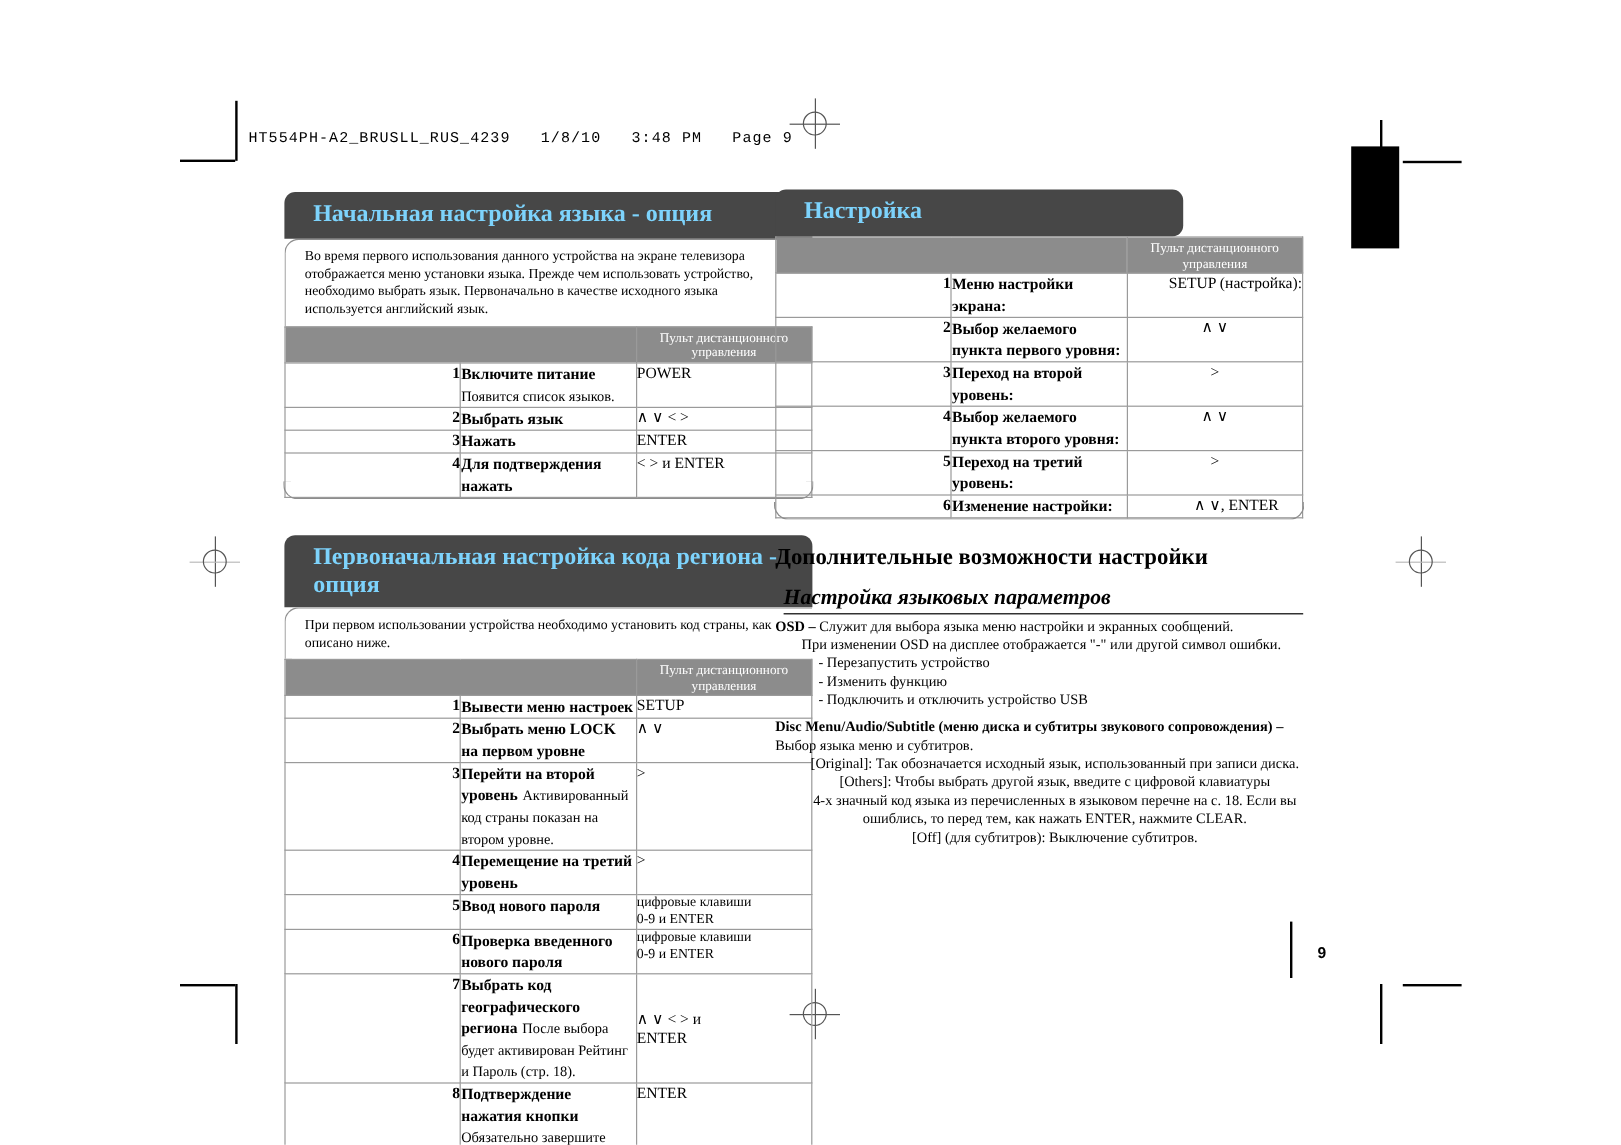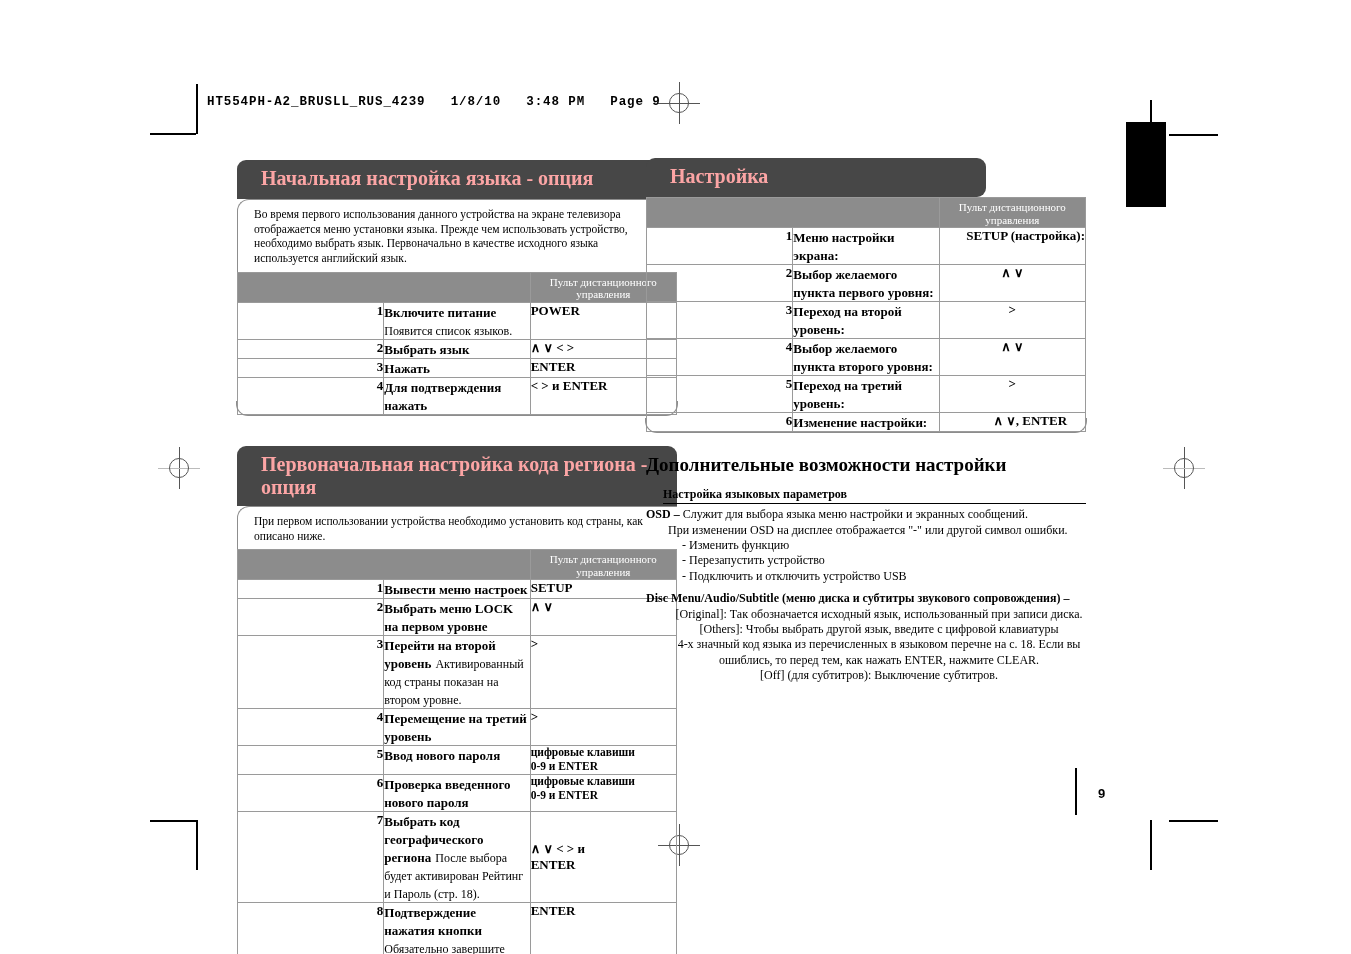--- a/index.html
+++ b/index.html
@@ -48,21 +48,21 @@
     color: #000;
   }
 
   
   .col-left  { position: absolute; left: 237px; top: 160px; width: 440px; }
   .col-right { position: absolute; left: 646px; top: 158px; width: 440px; }
 
   
   .banner {
     background: #474747;
-    color: #fca5a5;
+    color: #7dd3fc;
     font-family: "Liberation Serif", serif;
     font-weight: bold;
     font-size: 20px;
     line-height: 1.16;
     padding: 7px 10px 9px 24px;
     border-radius: 9px 9px 0 0;
     box-sizing: border-box;
   }
   .banner.short { border-radius: 9px 9px 9px 0; width: 340px; }
   .banner.tall  { padding-bottom: 7px; }
@@ -112,21 +112,21 @@
     padding: 3px 3px 3px 0;
     border-right: none;
   }
   td.c-desc {
     border-left: none;
     padding: 3px 6px 4px 7px;
   }
   td.c-key {
     width: 145px;
     padding: 3px 6px 4px 10px;
-    font-weight: bold;
+    font-weight: normal;
     font-size: 13px;
     vertical-align: bottom;
   }
   .d-title {
     font-weight: bold;
     font-size: 13px;
     line-height: 1.2;
   }
   .d-sub {
     font-weight: normal;
@@ -152,25 +152,26 @@
   
   h2.adv {
     font-family: "Liberation Serif", serif;
     font-weight: bold;
     font-size: 19px;
     margin: 22px 0 0 0;
     line-height: 1.2;
   }
   h3.sub {
     font-weight: bold;
-    font-size: 12px;
-    margin: 10px 0 0 17px;
+    font-size: 18px;
+    margin: 10px 0 0 7px;
     padding-bottom: 2px;
     border-bottom: 1px solid #000;
     line-height: 1.2;
+    font-style: italic;
   }
   p.body {
     font-size: 12px;
     line-height: 1.28;
     margin: 3px 0 0 0;
   }
   .ind1 { padding-left: 22px; display: block; }
   .ind2 { padding-left: 36px; display: block; }
   .ind3 { padding-left: 26px; display: block; text-align: center; }
   b.inl { font-weight: bold; }
@@ -214,21 +215,21 @@
   <span class="vline"></span>
     <span class="hline"></span>
     <span class="circ"></span>
 </div>
 <div class="reg-mark" style="left:658px; top:824px; width:42px; height:42px;">
   <span class="vline"></span>
     <span class="hline"></span>
     <span class="circ"></span>
 </div>
 
-<div class="prepress" style="left:207px; top:95px;font-weight:bold;">HT554PH-A2_BRUSLL_RUS_4239   1/8/10   3:48 PM   Page 9</div>
+<div class="prepress" style="left:207px; top:108px;">HT554PH-A2_BRUSLL_RUS_4239   1/8/10   3:48 PM   Page 9</div>
 
 <div class="pagenum" style="left:1098px; top:786px;">9</div>
 
 <div class="col-left">
 
   <div>
     <div class="banner">Начальная настройка языка - опция</div>
     <div class="intro">Во время первого использования данного устройства на экране телевизора отображается меню установки языка. Прежде чем использовать устройство, необходимо выбрать язык. Первоначально в качестве исходного языка используется английский язык.</div>
 
     <div class="tablewrap">
@@ -456,27 +457,28 @@
 
   <div>
     <h2 class="adv">Дополнительные возможности настройки</h2>
 
     <h3 class="sub">Настройка языковых параметров</h3>
 
     <p class="body">
       <b class="inl">OSD –</b>
       <span>Служит для выбора языка меню настройки и экранных сообщений.</span>
       <span class="ind1">При изменении OSD на дисплее отображается "-" или другой символ ошибки.</span>
+      <span class="ind2">- Перезапустить устройство</span>
       <span class="ind2">- Изменить функцию</span>
-      <span class="ind2">- Перезапустить устройство</span>
       <span class="ind2">- Подключить и отключить устройство USB</span>
     </p>
 
     <p class="body" style="margin-top:7px;">
       <b class="inl">Disc Menu/Audio/Subtitle</b>
       <b class="inl">(меню диска и субтитры звукового сопровождения) –</b>
+      <span style="display:block;">Выбор языка меню и субтитров.</span>
       <span class="ind3">[Original]: Так обозначается исходный язык, использованный при записи диска.</span>
       <span class="ind3">[Others]: Чтобы выбрать другой язык, введите с цифровой клавиатуры</span>
       <span class="ind3">4-х значный код языка из перечисленных в языковом перечне на с. 18. Если вы ошиблись, то перед тем, как нажать ENTER, нажмите CLEAR.</span>
       <span class="ind3">[Off] (для субтитров): Выключение субтитров.</span>
     </p>
   </div>
 </div>
 
 </body></html>

